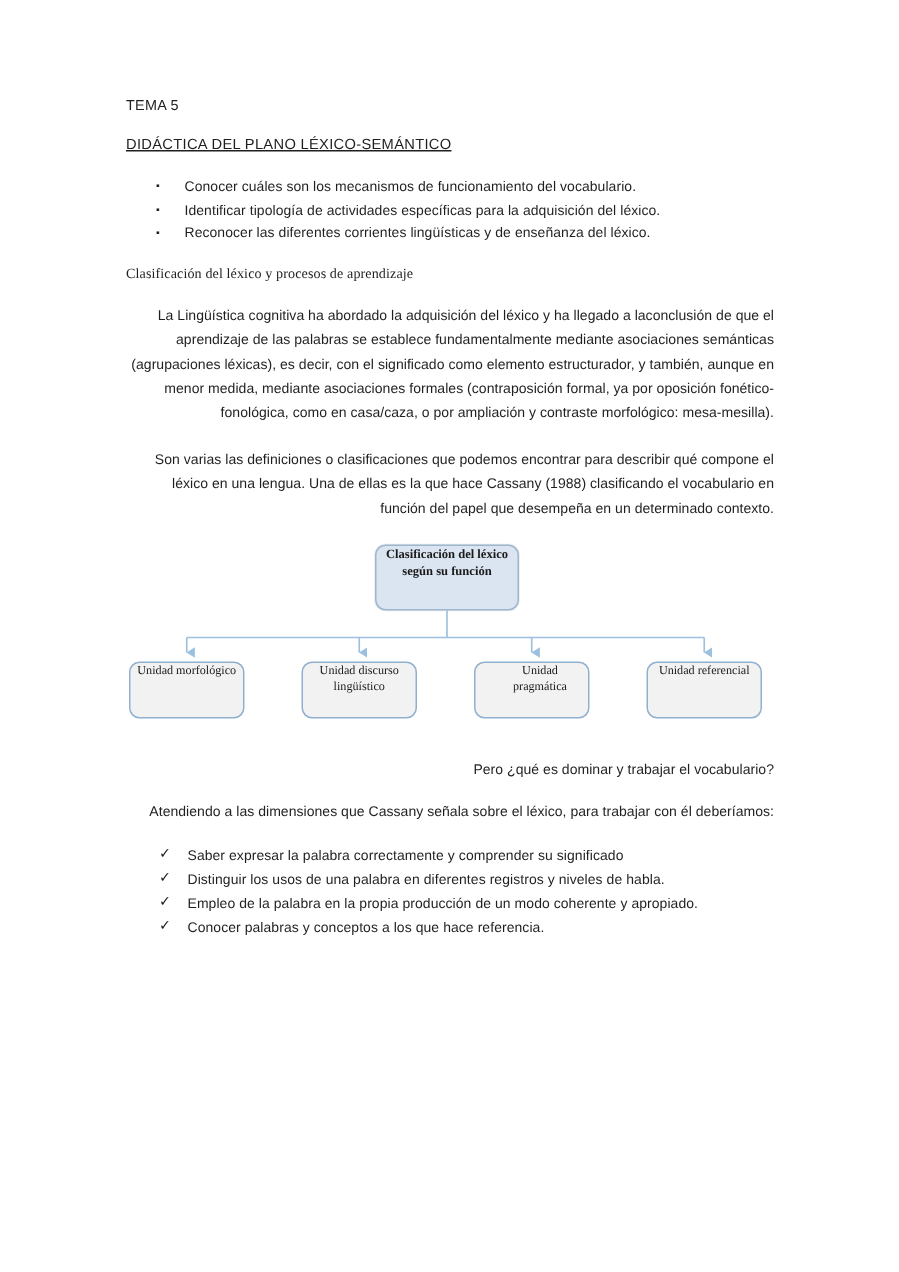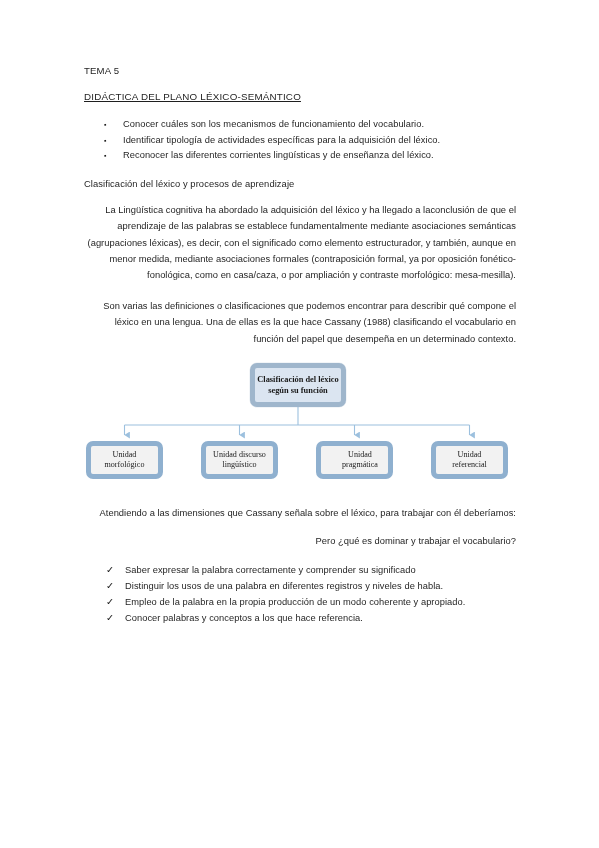--- a/index.html
+++ b/index.html
@@ -44,20 +44,21 @@
     color: #1f1f1f;
     margin: 0 0 13px 0;
     text-decoration: underline;
   }
   .subheading {
     font-size: 9.4px;
     line-height: 15px;
     letter-spacing: 0.08px;
     color: #1f1f1f;
     margin: 12px 0 11px 0;
+    font-family: Liberation Serif, serif;
   }
 
   
   ul.doc-list {
     list-style: none;
     margin: 0 0 8px 0;
     padding: 0;
   }
   ul.doc-list li {
     position: relative;
@@ -109,26 +110,25 @@
     margin: 6px 0 14px 0;
   }
   .diagram svg {
     position: absolute;
     left: 0;
     top: 0;
   }
   .node {
     position: absolute;
     box-sizing: border-box;
-    border: 5px solid #14b8a6;
+    border: 1px solid #14b8a6;
     border-radius: 7px;
     font-family: "Liberation Serif", serif;
     text-align: center;
     display: flex;
-    align-items: center;
     justify-content: center;
     color: #1a1a1a;
   }
   .node-root {
     left: 166px;
     top: 4px;
     width: 96px;
     height: 44px;
     background: #dbe5f1;
     border-color: #9fb6cc;
@@ -209,23 +209,23 @@
         <span class="label">Unidad discurso lingüístico</span>
       </div>
       <div class="node node-child child-2">
         <span class="label">Unidad pragmática</span>
       </div>
       <div class="node node-child child-3">
         <span class="label">Unidad referencial</span>
       </div>
     </div>
 
+    <p class="para tight">Pero ¿qué es dominar y trabajar el vocabulario?</p>
+
     <p class="para tight">Atendiendo a las dimensiones que Cassany señala sobre el léxico, para trabajar con él deberíamos:</p>
-
-    <p class="para tight">Pero ¿qué es dominar y trabajar el vocabulario?</p>
 
     <ul class="doc-list check-list">
       <li>
         <span class="marker">✓</span>
         <span>Saber expresar la palabra correctamente y comprender su significado</span>
       </li>
       <li>
         <span class="marker">✓</span>
         <span>Distinguir los usos de una palabra en diferentes registros y niveles de habla.</span>
       </li>

